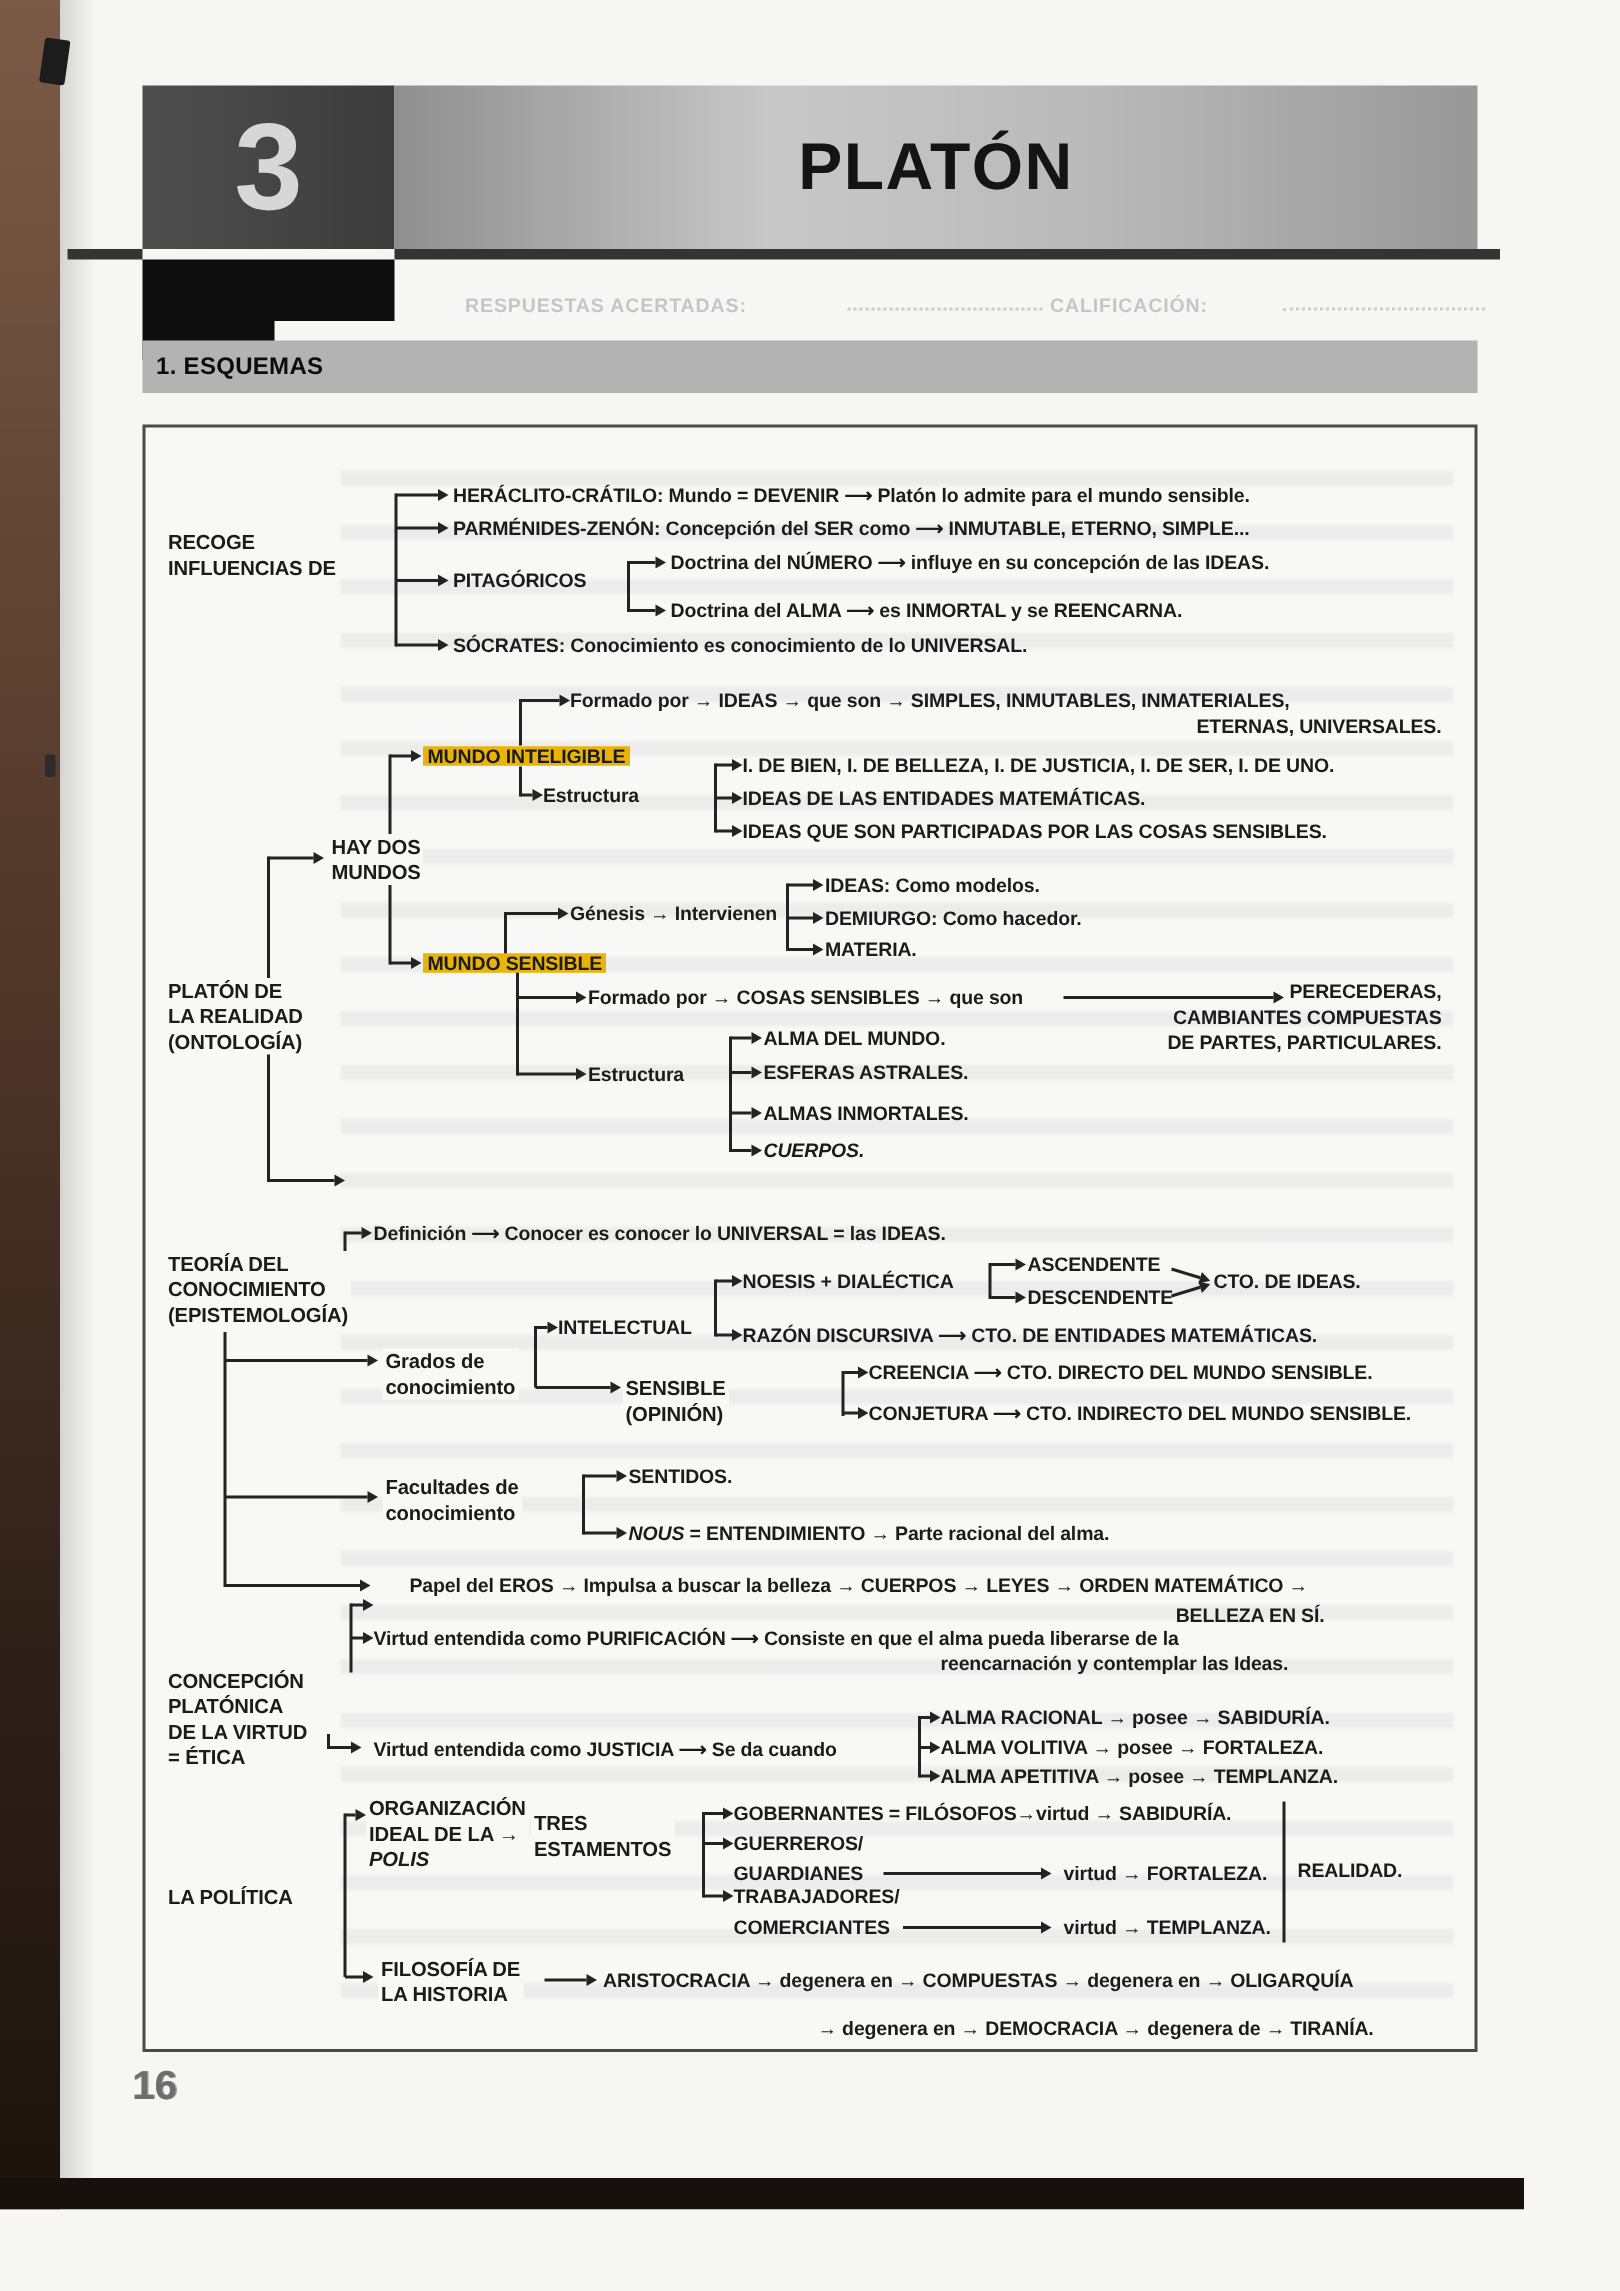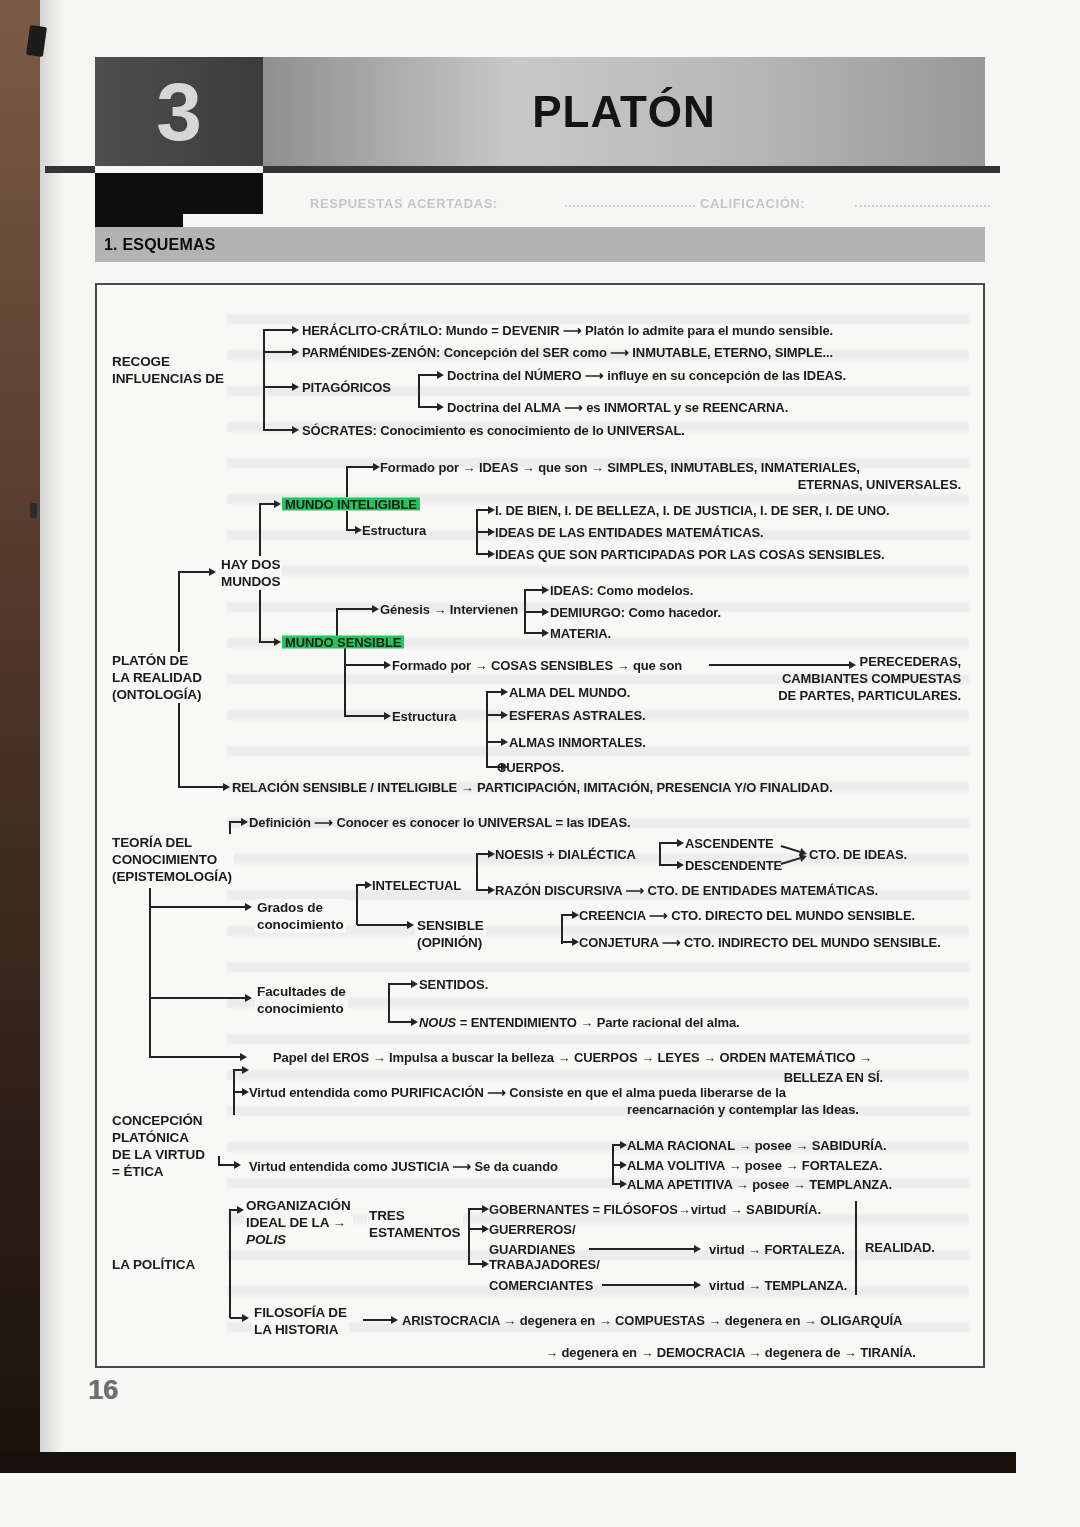--- a/index.html
+++ b/index.html
@@ -44,21 +44,21 @@
   
   .dbox{position:absolute;left:95px;top:283px;width:890px;height:1085px;
     background:#f8f8f6;border:2px solid #4a4a4a;box-sizing:border-box;}
   .dbox::before{content:"";position:absolute;left:130px;right:14px;top:8px;bottom:8px;
     background:repeating-linear-gradient(0deg,transparent 0 26px,rgba(80,85,105,.07) 26px 36px);
     filter:blur(1.2px);pointer-events:none;}
 
   .t{position:absolute;white-space:nowrap;transform:translateY(-50%);
     font-size:13px;font-weight:bold;color:#1b1b1b;line-height:1;letter-spacing:-.1px;z-index:2;}
   .t.ra{text-align:right;}
-  .bgmask{background:#22c55e;padding:0 3px;z-index:3;}
+  .bgmask{background:#eab308;padding:0 3px;z-index:3;}
   .lbl{position:absolute;font-size:13.5px;font-weight:bold;color:#1b1b1b;line-height:17px;
     white-space:nowrap;letter-spacing:-.1px;z-index:3;background:#f8f8f6;padding:0 2px;}
   .it{font-style:italic;}
 
   .hl{position:absolute;height:2px;background:#232323;z-index:1;}
   .hl.ar::after{content:"";position:absolute;right:-7px;top:-3px;width:0;height:0;
     border-left:7px solid #232323;border-top:4px solid transparent;border-bottom:4px solid transparent;}
   .vl{position:absolute;width:2px;background:#232323;z-index:1;}
   .diag{position:absolute;height:2px;background:#232323;transform-origin:left center;z-index:1;}
   .diag::after{content:"";position:absolute;right:-7px;top:-3px;width:0;height:0;
@@ -168,23 +168,22 @@
   <div class="hl ar" style="left:248px;top:430px;width:39px;"></div>
   <div class="t" style="left:295px;top:431px;">Estructura</div>
   <div class="vl" style="left:389px;top:406px;height:77px;"></div>
   <div class="hl ar" style="left:390px;top:406px;width:14px;"></div>
   <div class="hl ar" style="left:390px;top:429px;width:14px;"></div>
   <div class="hl ar" style="left:390px;top:456px;width:14px;"></div>
   <div class="hl ar" style="left:390px;top:481px;width:14px;"></div>
   <div class="t" style="left:412px;top:407px;">ALMA DEL MUNDO.</div>
   <div class="t" style="left:412px;top:430px;">ESFERAS ASTRALES.</div>
   <div class="t" style="left:412px;top:457px;">ALMAS INMORTALES.</div>
-  <div class="t" style="left:400px;top:482px;">CUERPOS.</div>
+  <div class="t" style="left:412px;top:482px;font-style:italic;">CUERPOS.</div>
   <div class="hl ar" style="left:82px;top:501px;width:44px;"></div>
-  <div class="t" style="left:135px;top:502px;">RELACIÓN SENSIBLE / INTELIGIBLE → PARTICIPACIÓN, IMITACIÓN, PRESENCIA Y/O FINALIDAD.</div>
 
   <div class="vl" style="left:132px;top:536px;height:16px;"></div>
   <div class="hl ar" style="left:133px;top:536px;width:11px;"></div>
   <div class="t" style="left:152px;top:537px;">Definición ⟶ Conocer es conocer lo UNIVERSAL = las IDEAS.</div>
   <div class="lbl" style="left:13px;top:549px;">
     <div>TEORÍA DEL</div>
     <div>CONOCIMIENTO</div>
     <div>(EPISTEMOLOGÍA)</div>
   </div>
   <div class="vl" style="left:52px;top:603px;height:170px;"></div>
@@ -255,21 +254,21 @@
   <div class="t" style="left:530px;top:880px;">ALMA VOLITIVA → posee → FORTALEZA.</div>
   <div class="t" style="left:530px;top:899px;">ALMA APETITIVA → posee → TEMPLANZA.</div>
 
   <div class="vl" style="left:132px;top:924px;height:109px;"></div>
   <div class="hl ar" style="left:133px;top:924px;width:7px;"></div>
   <div class="lbl" style="left:147px;top:912px;">
     <div>ORGANIZACIÓN</div>
     <div>IDEAL DE LA →</div>
     <div class="it">POLIS</div>
   </div>
-  <div class="lbl" style="left:270px;top:922px;">
+  <div class="lbl" style="left:257px;top:922px;">
     <div>TRES</div>
     <div>ESTAMENTOS</div>
   </div>
   <div class="vl" style="left:371px;top:923px;height:57px;"></div>
   <div class="hl ar" style="left:372px;top:923px;width:13px;"></div>
   <div class="hl ar" style="left:372px;top:943px;width:13px;"></div>
   <div class="hl ar" style="left:372px;top:978px;width:13px;"></div>
   <div class="t" style="left:392px;top:924px;">GOBERNANTES = FILÓSOFOS→virtud → SABIDURÍA.</div>
   <div class="t" style="left:392px;top:944px;">GUERREROS/</div>
   <div class="t" style="left:392px;top:964px;">GUARDIANES</div>

